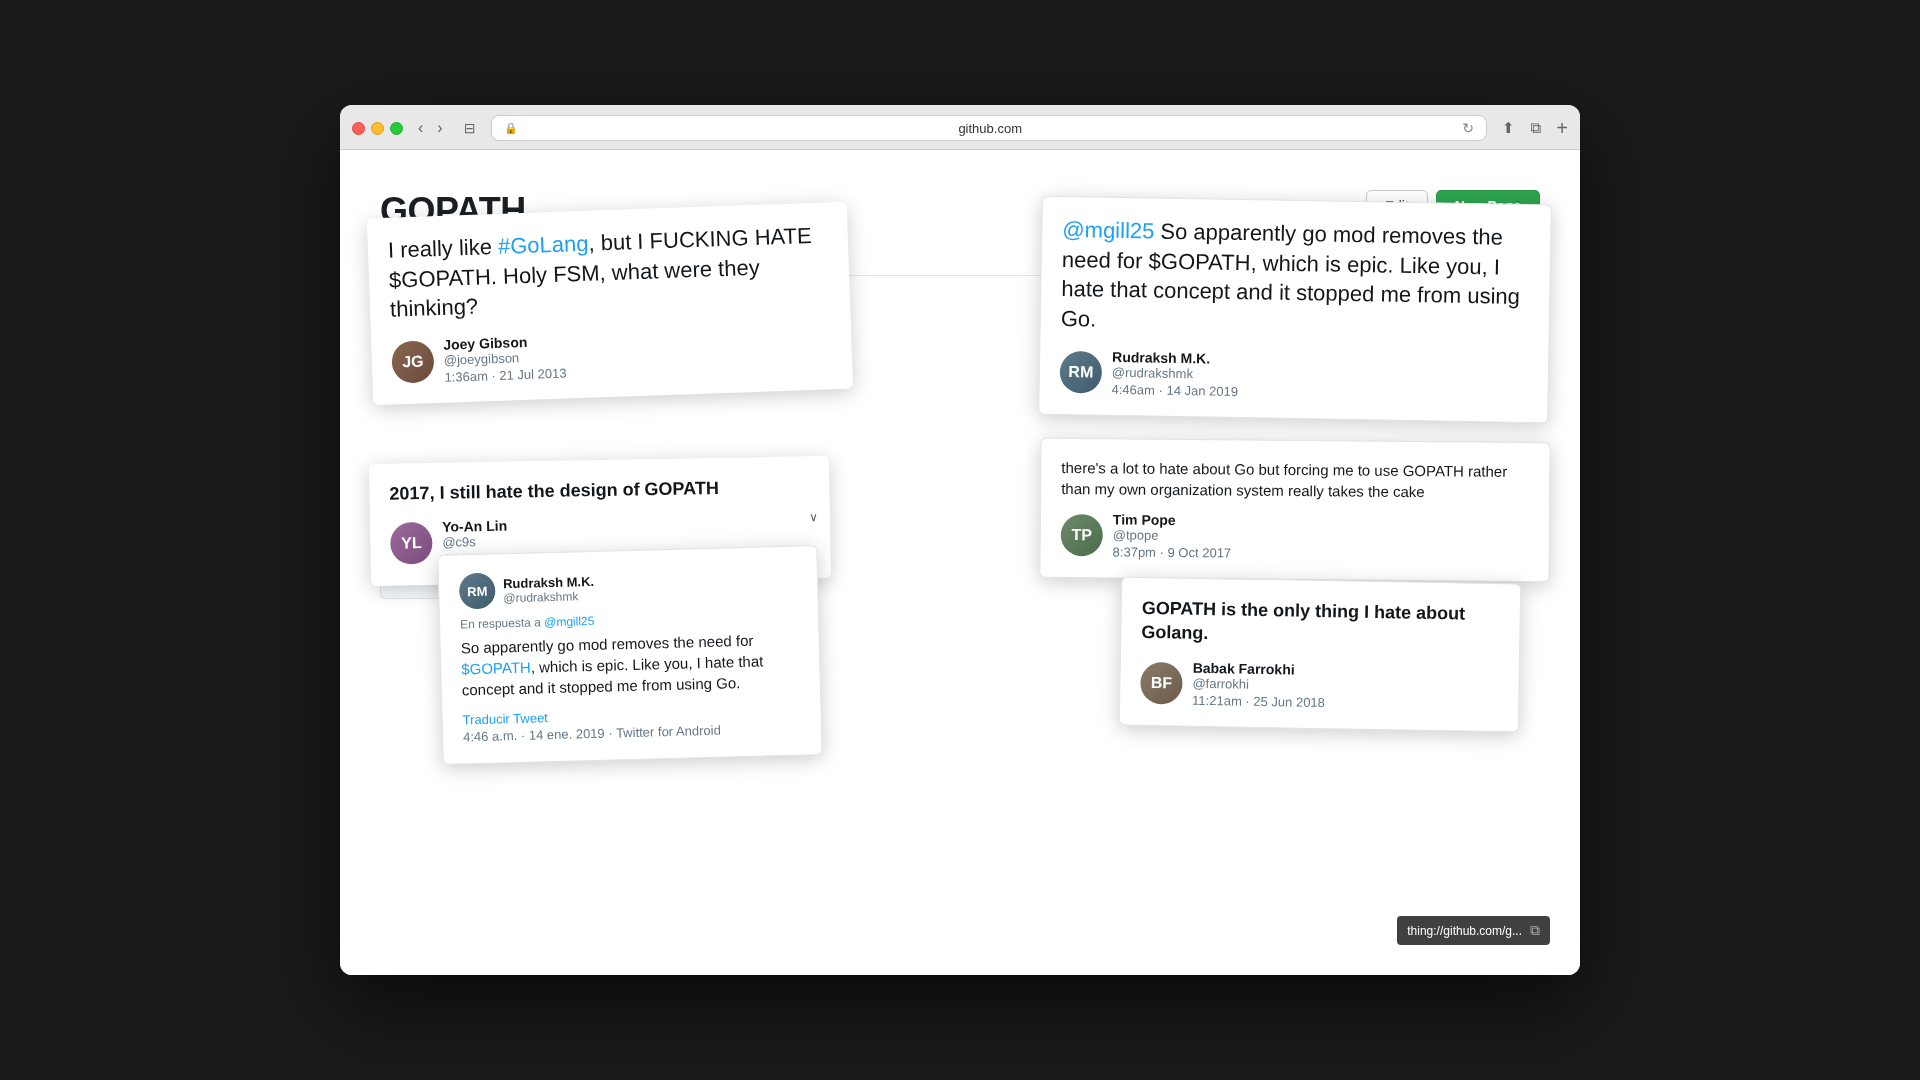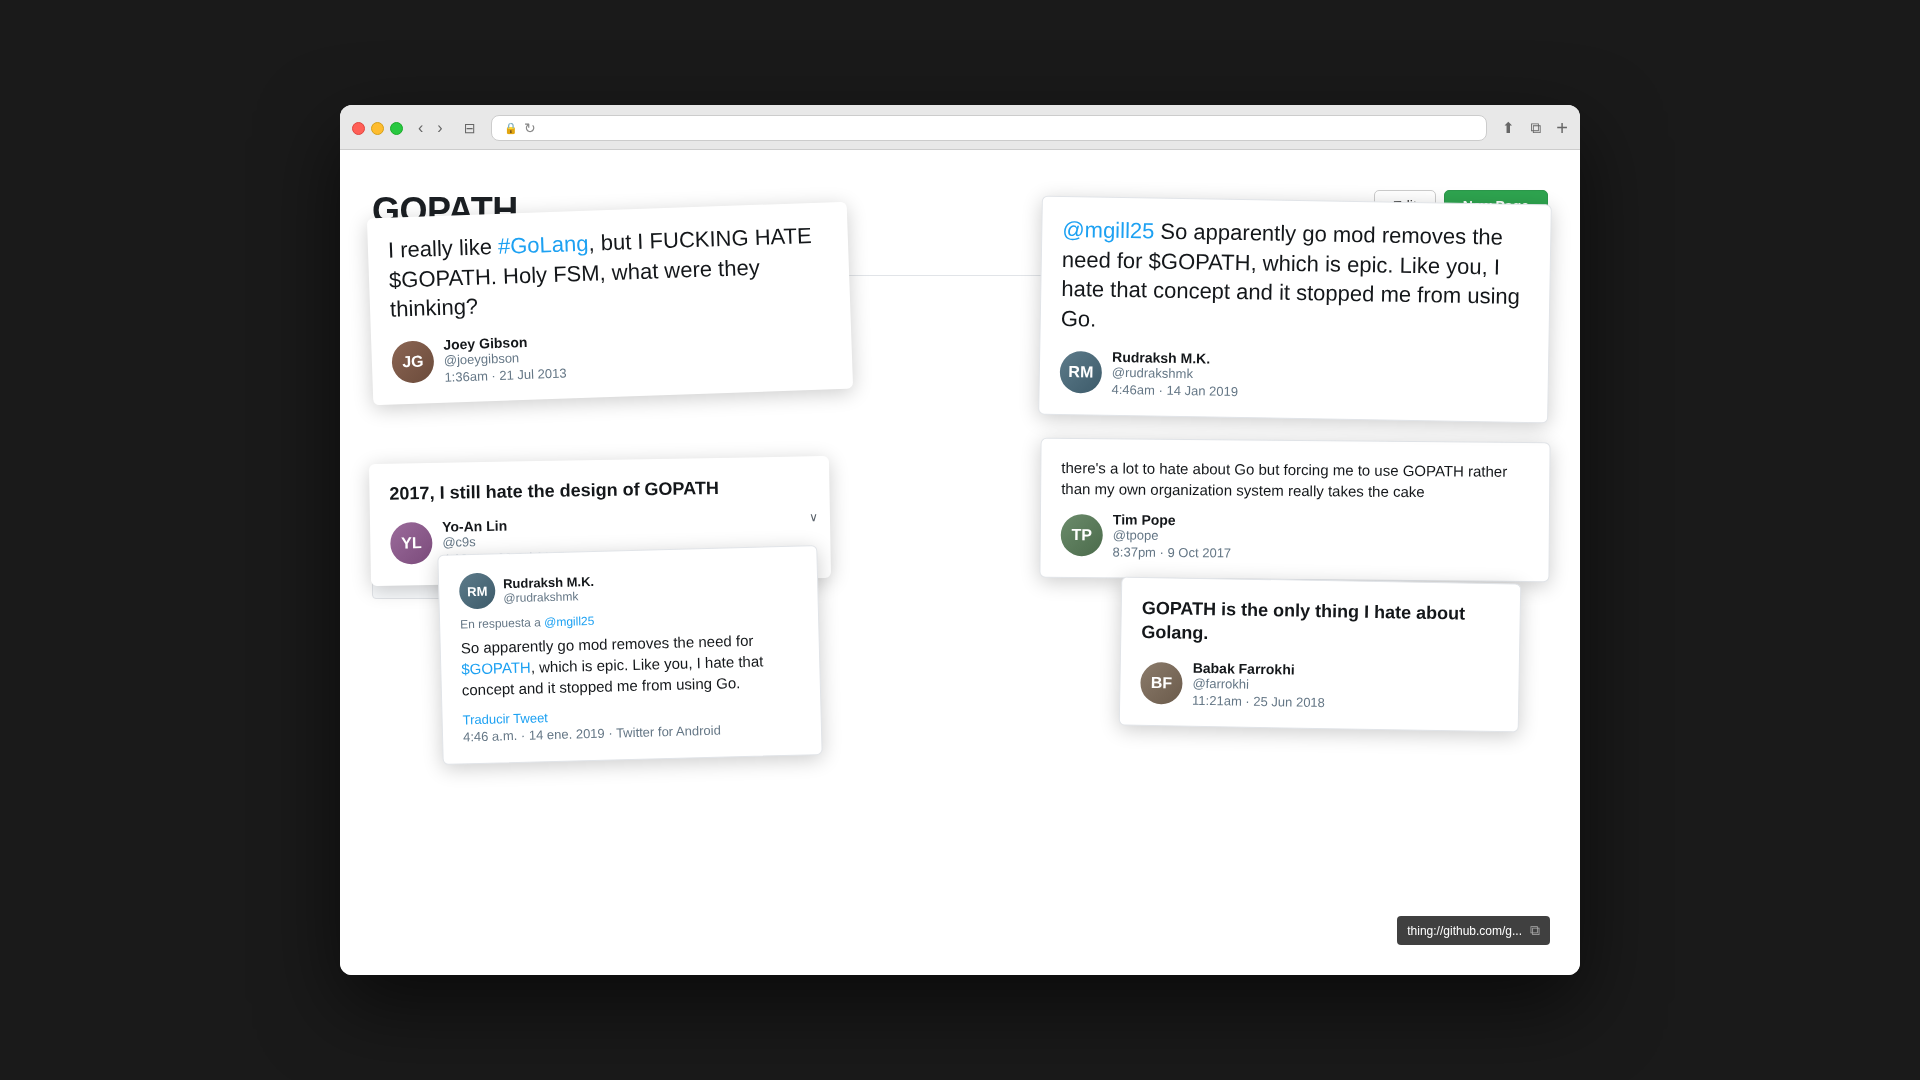--- a/index.html
+++ b/index.html
@@ -126,21 +126,21 @@
       border: none;
       color: #666;
       font-size: 20px;
       cursor: pointer;
       font-weight: 300;
     }
 
     .page-content {
       background: white;
       flex: 1;
-      padding: 40px 32px;
+      padding: 40px 40px;
       overflow: hidden;
       position: relative;
     }
 
     .page-header {
       display: flex;
       justify-content: space-between;
       align-items: flex-start;
       margin-bottom: 8px;
     }
@@ -443,20 +443,21 @@
       <div class="traffic-light tl-yellow"></div>
       <div class="traffic-light tl-green"></div>
     </div>
     <div class="nav-buttons">
       <button class="nav-btn">‹</button>
       <button class="nav-btn">›</button>
     </div>
     <button class="reader-btn">⊟</button>
     <div class="url-bar-container">
       <span class="url-lock">🔒</span>
+      <span class="url-text">github.com</span>
       <button class="url-reload">↻</button>
     </div>
     <div class="browser-actions">
       <button class="browser-action-btn">⬆</button>
       <button class="browser-action-btn">⧉</button>
     </div>
     <button class="add-tab-btn">+</button>
   </div>
 
   <div class="page-content">

